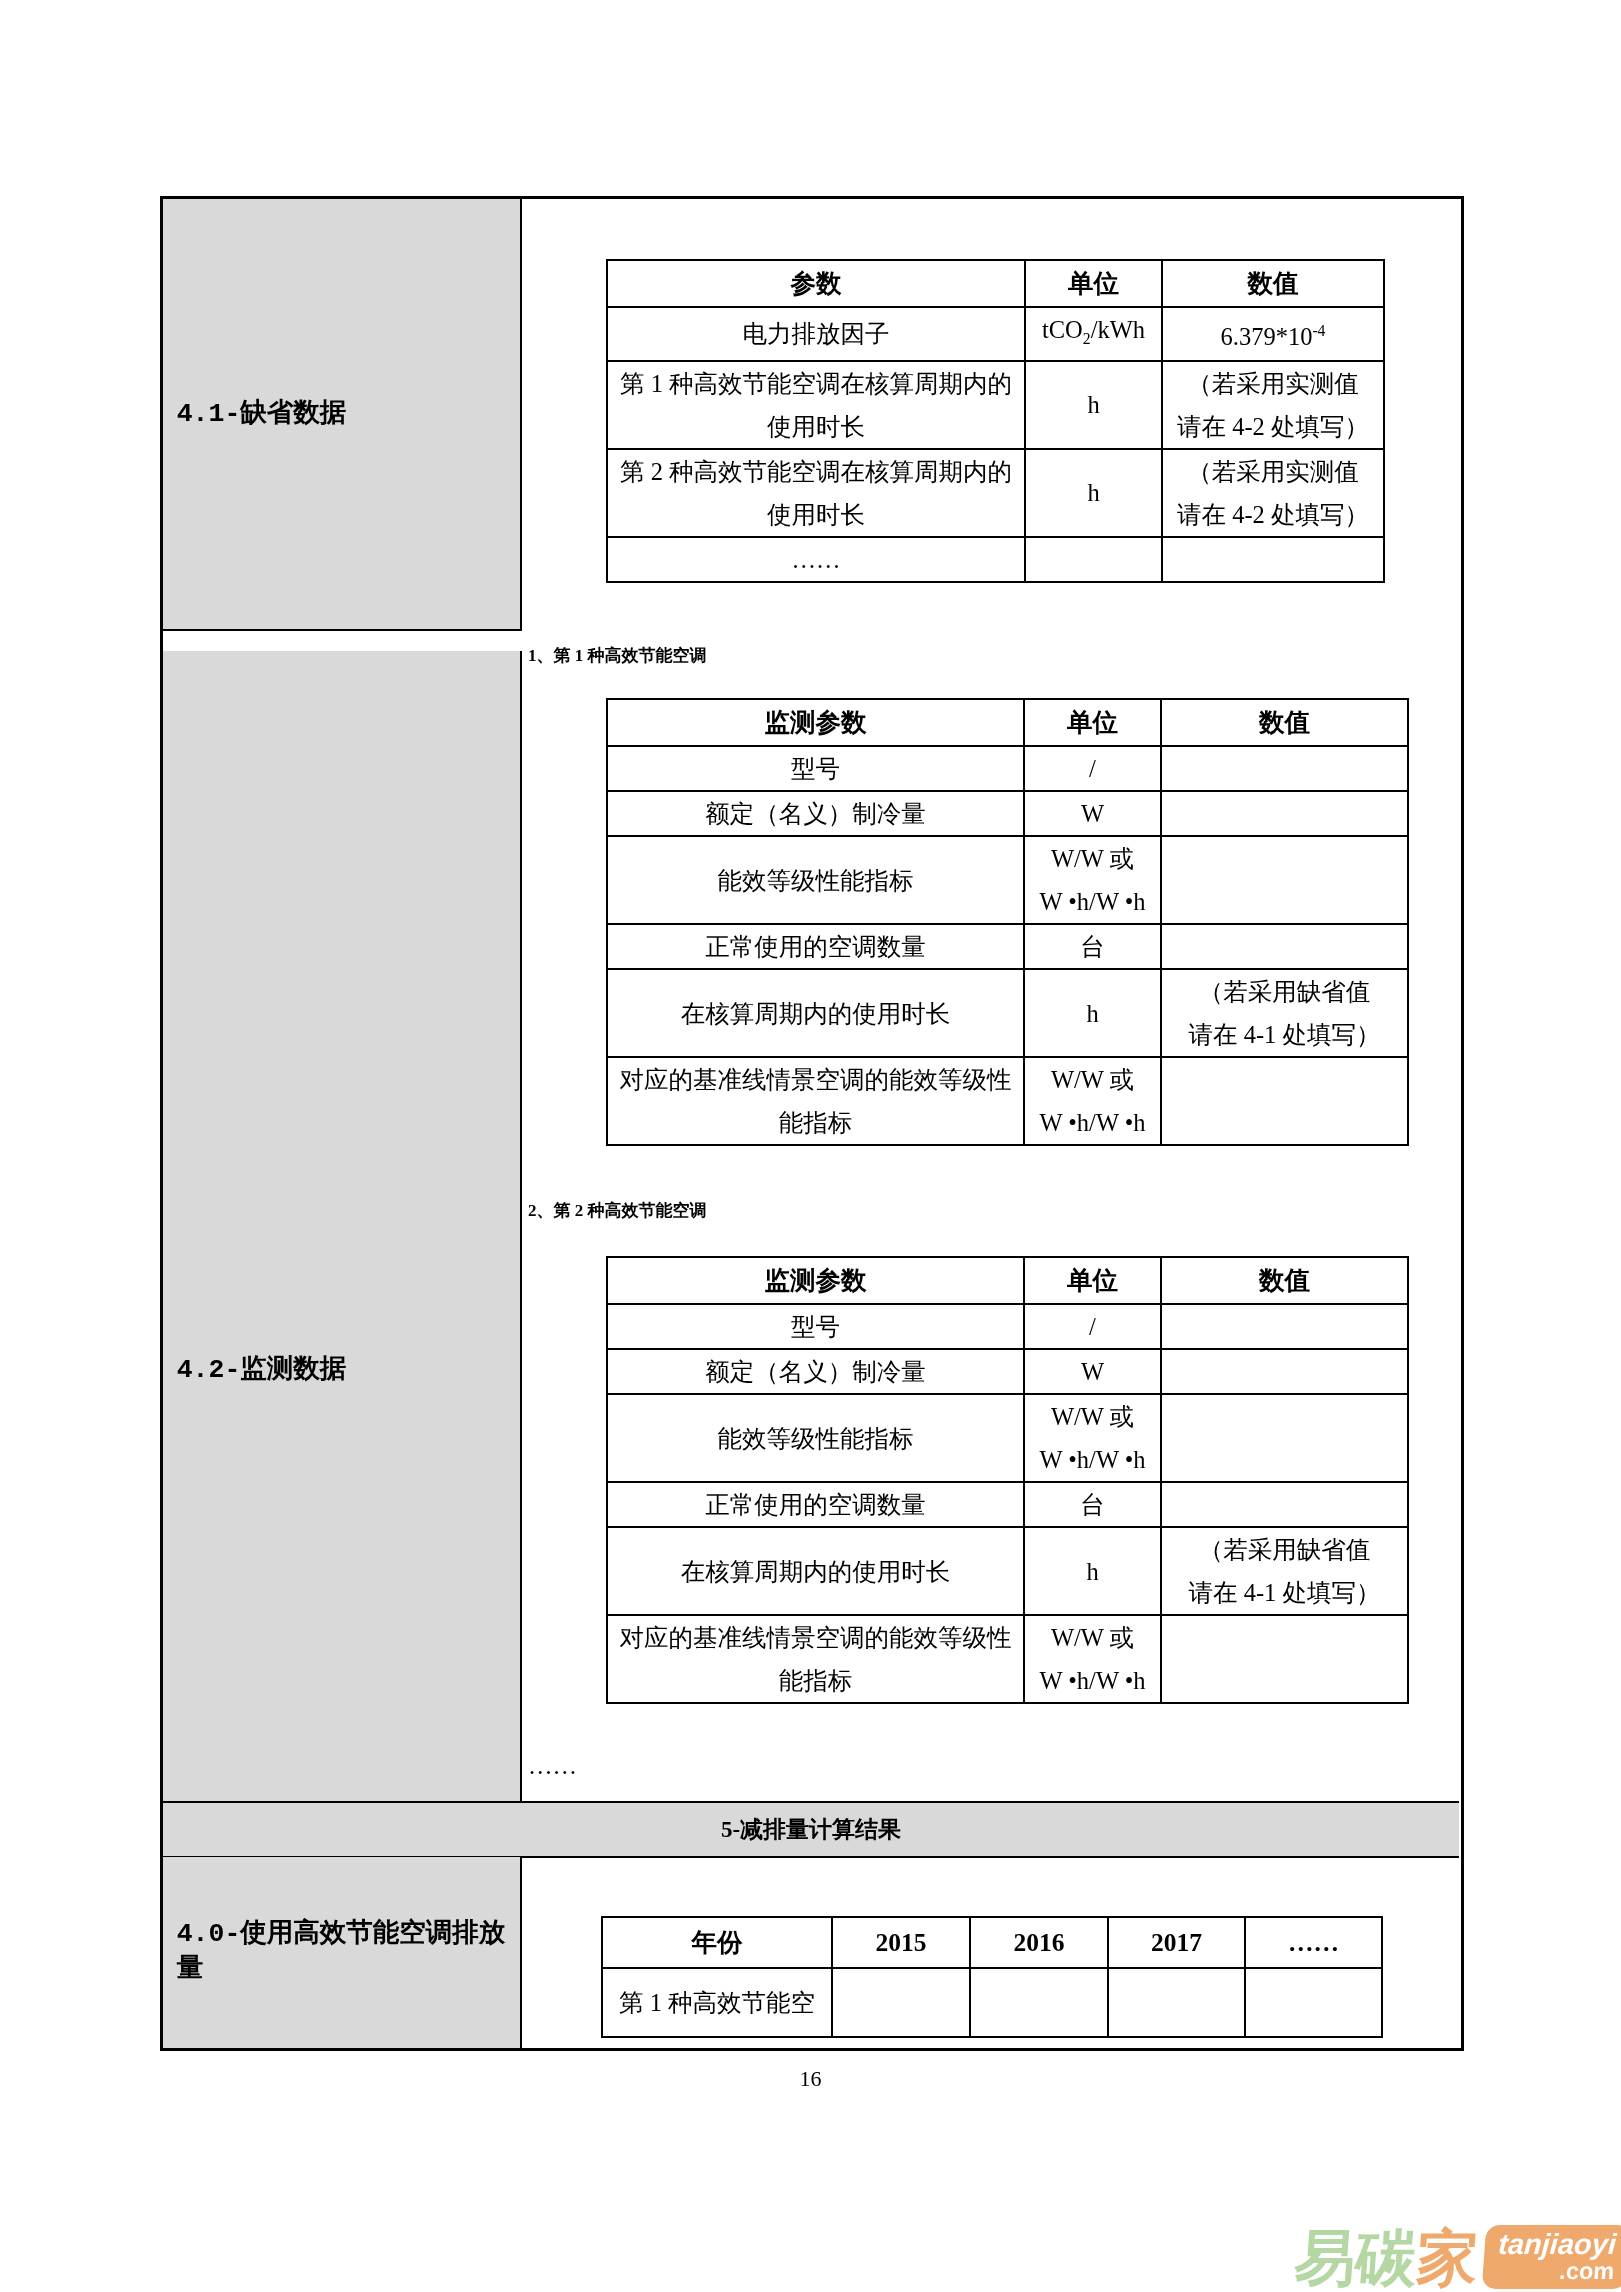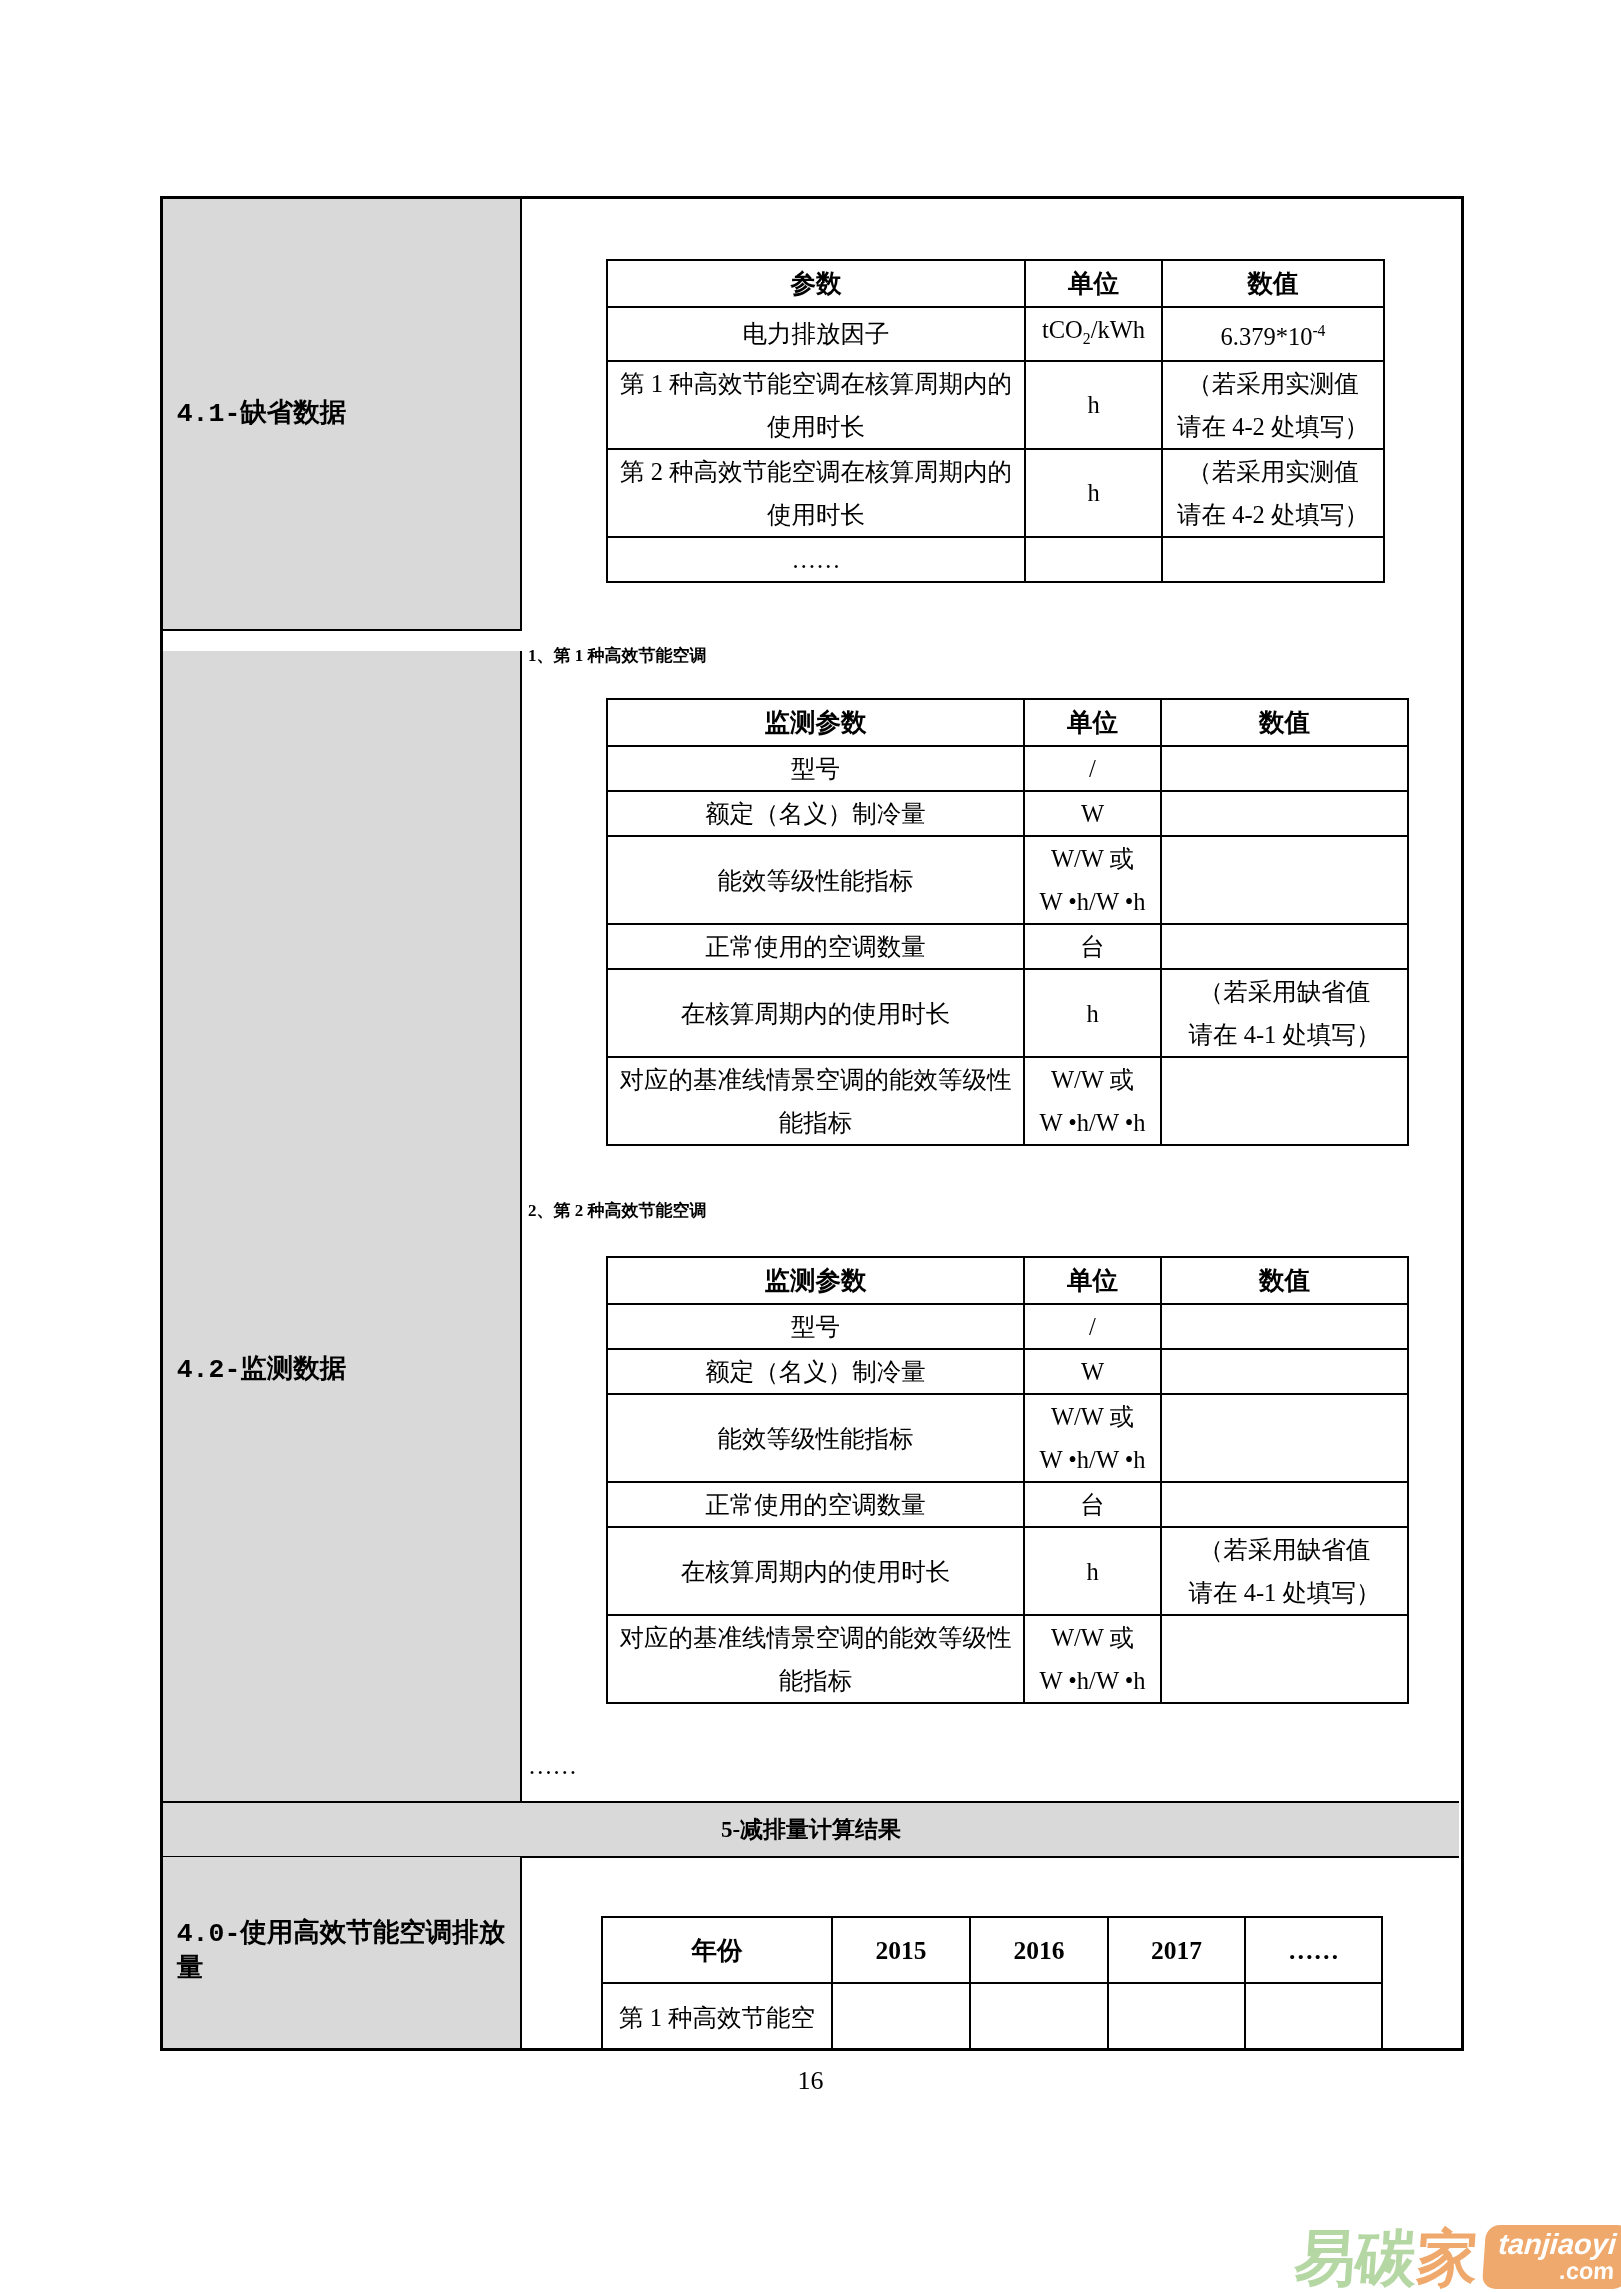--- a/index.html
+++ b/index.html
@@ -63,21 +63,21 @@
     position:absolute;
     font-weight:bold;font-size:17px;line-height:35px;
     white-space:nowrap;
   }
   .ellipsis-line{
     position:absolute;
     font-size:24.5px;line-height:35px;
   }
   .pagenum{
     position:absolute;left:0;top:2066px;width:1621px;
-    text-align:center;font-size:26px;
+    text-align:center;font-size:22px;
   }
   .watermark{
     position:absolute;right:-7.8px;bottom:3.9px;
     display:flex;align-items:flex-end;
     transform:skewX(-4deg);
     white-space:nowrap;
   }
   .wm-green{
     color:#b5d7a4;font-weight:bold;font-size:61px;line-height:61px;
     font-family:"Liberation Sans","DejaVu Sans",sans-serif;
@@ -97,21 +97,21 @@
     text-align:right;
   }
   .wm-badge .l1{display:block;font-weight:bold;font-size:29px;line-height:31px;font-style:italic;}
   .wm-badge .l2{display:block;font-weight:bold;font-size:23.5px;line-height:23.5px;}
   
   .t1 col.c1{width:418px}.t1 col.c2{width:137px}.t1 col.c3{width:222px}
   .tm col.c1{width:417px}.tm col.c2{width:137px}.tm col.c3{width:247px}
   .ty col.c1{width:230px}.ty col.c2{width:138px}.ty col.c3{width:138px}.ty col.c4{width:137px}.ty col.c5{width:137px}
   .ty th{font-size:24.5px;}
   tr.h48{height:47px}tr.h44{height:43px}tr.h90{height:88px}tr.h94{height:88px}tr.h46{height:45px}
-  tr.h63{height:66px}tr.h70{height:69px}
+  tr.h63{height:51px}tr.h70{height:69px}
   .two-line{line-height:44px;}
 </style>
 </head>
 <body>
 
 <div class="page">
   <div class="outer">
 
     <div class="leftcell" id="cell-41">
       <span class="lbl">4.1-缺省数据</span>

